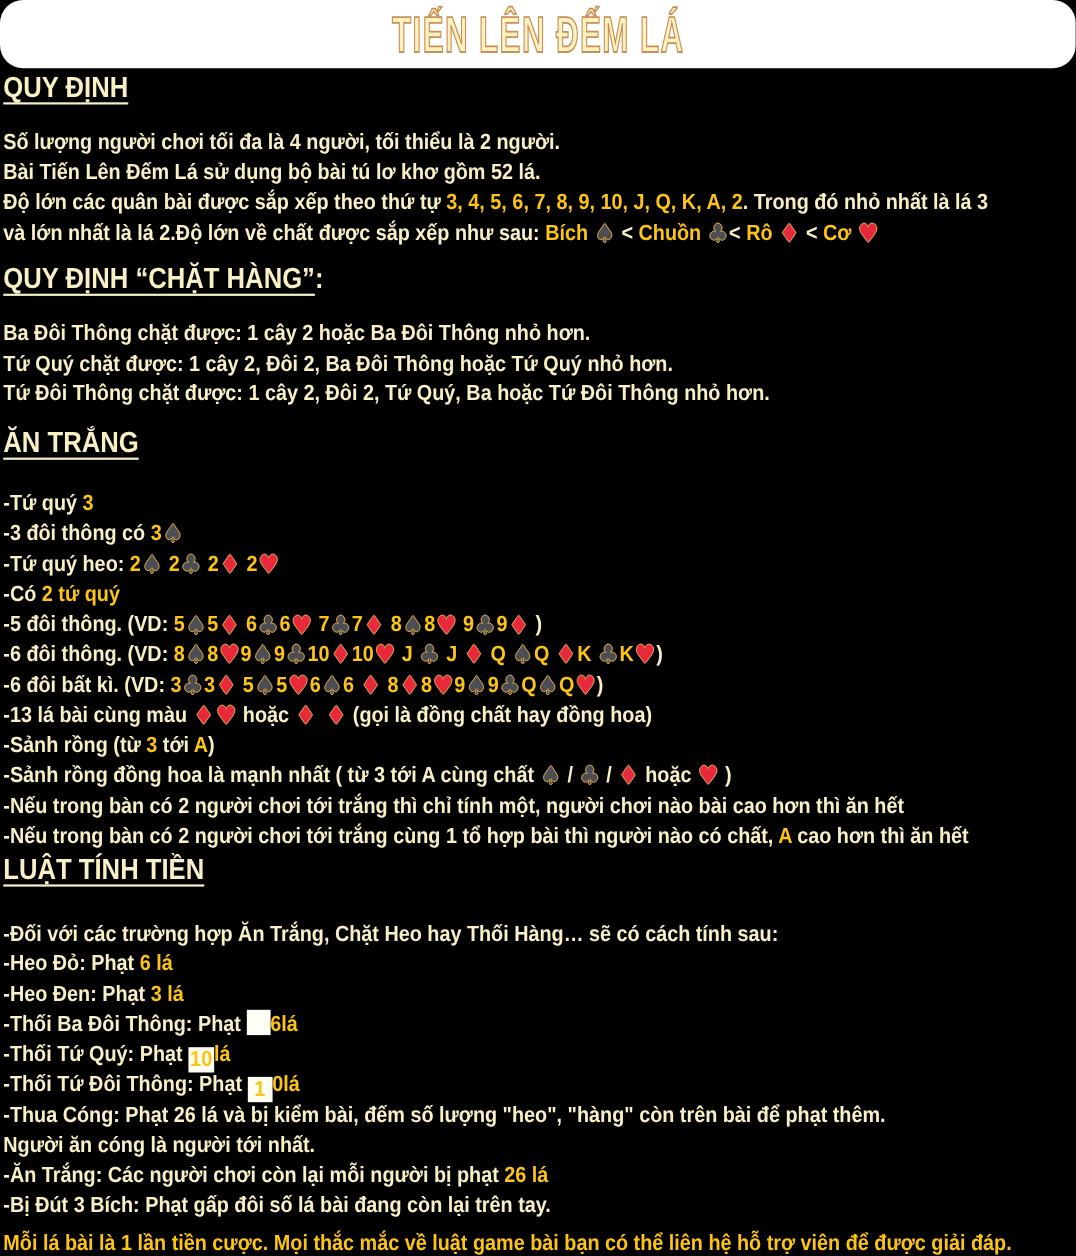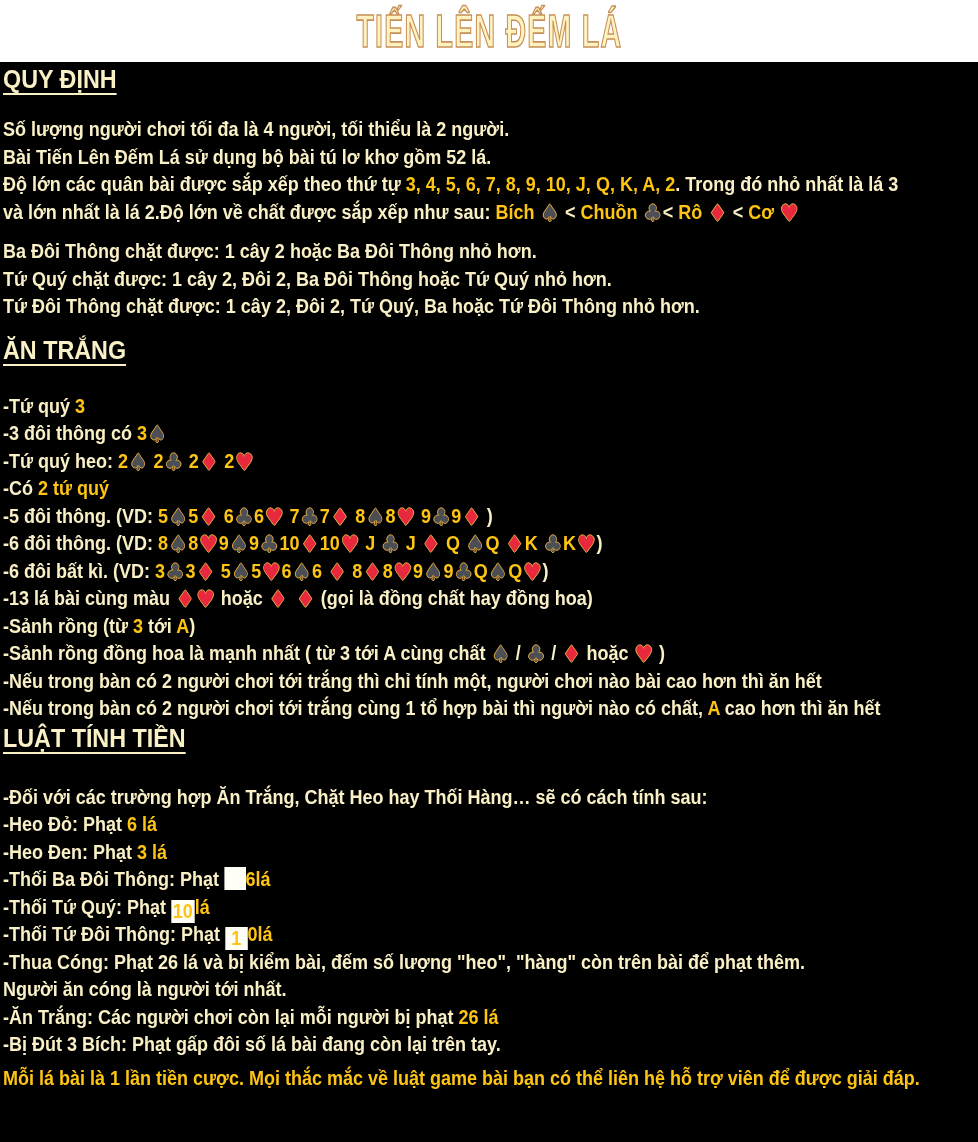--- a/index.html
+++ b/index.html
@@ -2,21 +2,21 @@
 <html><head>
 <meta charset="utf-8">
 <style>
   html,body{margin:0;padding:0;}
   body{
     width:978px;height:1142px;overflow:hidden;background:var(--bg,#000);
     font-family:"Liberation Sans","DejaVu Sans",sans-serif;font-weight:bold;
   }
   .titlebar{
     height:62px;background:var(--bar,#fff);
-    display:flex;align-items:center;justify-content:center;
+    display:flex;align-items:center;justify-content:center;border-radius:21px;
   }
   .page-title{
     font-size:46px;line-height:1;color:var(--titlefill,#fdf2c0);
     -webkit-text-stroke:1.6px #c89058;letter-spacing:2px;white-space:nowrap;
     transform:scaleX(0.62);transform-origin:50% 50%;
   }
   .content{padding:2px 0 0 3px;color:var(--cream,#faf0c6);}
   .heading-row{height:30px;margin-bottom:22px;white-space:nowrap;}
   .heading{
     display:inline-block;font-size:26.5px;line-height:30px;
@@ -64,20 +64,21 @@
 
 <div class="content" id="rules-content">
     <div class="sec sec1">
       <div class="heading-row"><span class="heading"><span class="h-text">QUY ĐỊNH</span></span></div>
       <div class="line"><span class="seg-body">Số lượng người chơi tối đa là 4 người, tối thiểu là 2 người.</span></div>
       <div class="line"><span class="seg-body">Bài Tiến Lên Đếm Lá sử dụng bộ bài tú lơ khơ gồm 52 lá.</span></div>
       <div class="line"><span class="seg-body">Độ lớn các quân bài được sắp xếp theo thứ tự </span><span class="seg-gold">3, 4, 5, 6, 7, 8, 9, 10, J, Q, K, A, 2</span><span class="seg-body">. Trong đó nhỏ nhất là lá 3</span></div>
       <div class="line"><span class="seg-body">và lớn nhất là lá 2.Độ lớn về chất được sắp xếp như sau: </span><span class="seg-gold">Bích </span><span class="suit dark">♠</span><span class="seg-body"> &lt; </span><span class="seg-gold">Chuồn </span><span class="suit dark">♣</span><span class="seg-body">&lt; </span><span class="seg-gold">Rô </span><span class="suit red">♦</span><span class="seg-body"> &lt; </span><span class="seg-gold">Cơ </span><span class="suit red">♥</span></div>
     </div>
     <div class="sec sec2">
+      <div class="heading-row"><span class="heading"><span class="h-text">QUY ĐỊNH “CHẶT HÀNG”</span><span>:</span></span></div>
       <div class="line"><span class="seg-body">Ba Đôi Thông chặt được: 1 cây 2 hoặc Ba Đôi Thông nhỏ hơn.</span></div>
       <div class="line"><span class="seg-body">Tứ Quý chặt được: 1 cây 2, Đôi 2, Ba Đôi Thông hoặc Tứ Quý nhỏ hơn.</span></div>
       <div class="line"><span class="seg-body">Tứ Đôi Thông chặt được: 1 cây 2, Đôi 2, Tứ Quý, Ba hoặc Tứ Đôi Thông nhỏ hơn.</span></div>
     </div>
     <div class="sec sec3">
       <div class="heading-row"><span class="heading"><span class="h-text">ĂN TRẮNG</span></span></div>
       <div class="line"><span class="seg-body">-Tứ quý </span><span class="seg-gold">3</span></div>
       <div class="line"><span class="seg-body">-3 đôi thông có </span><span class="seg-gold">3</span><span class="suit dark">♠</span></div>
       <div class="line"><span class="seg-body">-Tứ quý heo: </span><span class="seg-gold">2</span><span class="suit dark">♠</span><span class="seg-gold"> 2</span><span class="suit dark">♣</span><span class="seg-gold"> 2</span><span class="suit red">♦</span><span class="seg-gold"> 2</span><span class="suit red">♥</span></div>
       <div class="line"><span class="seg-body">-Có </span><span class="seg-gold">2 tứ quý</span></div>

